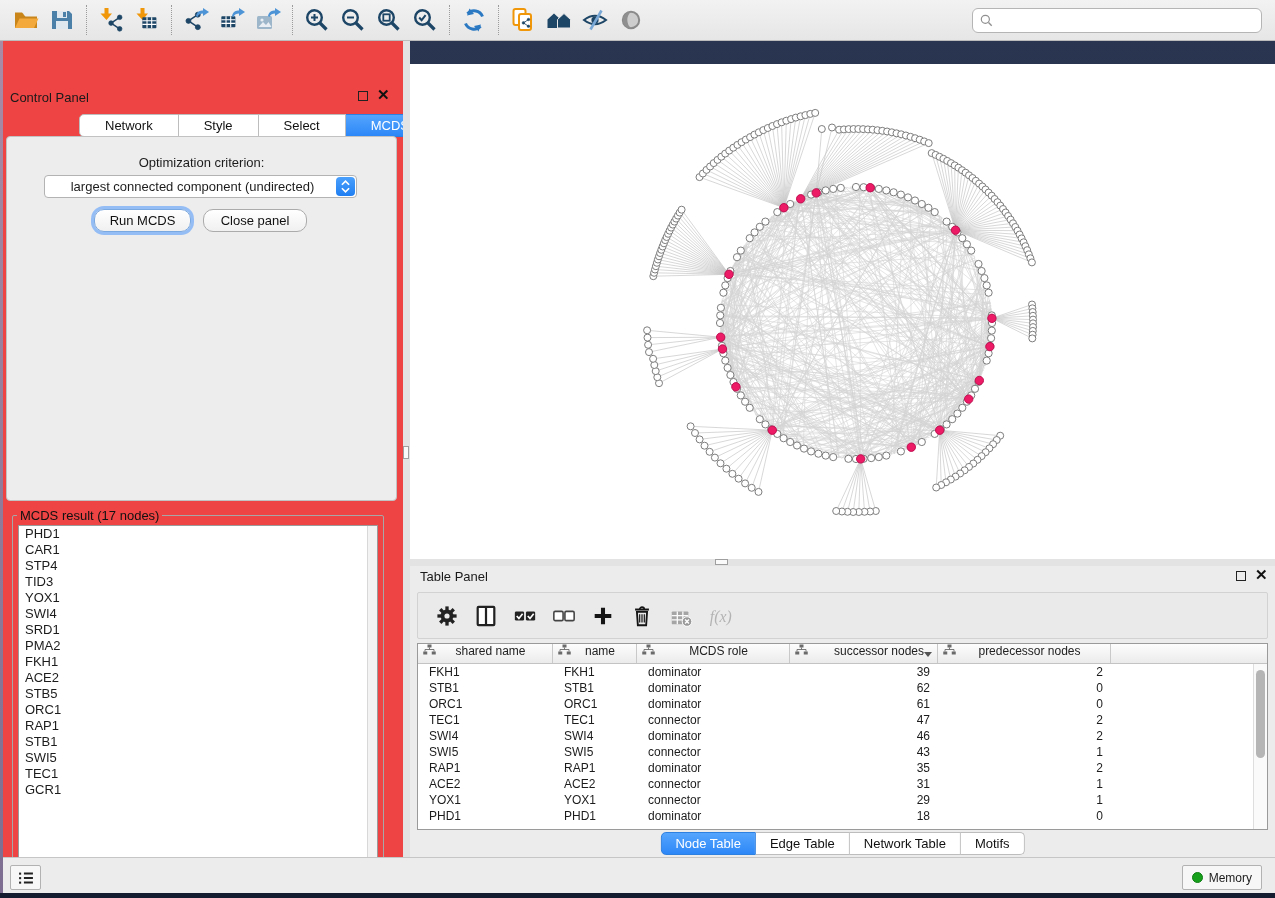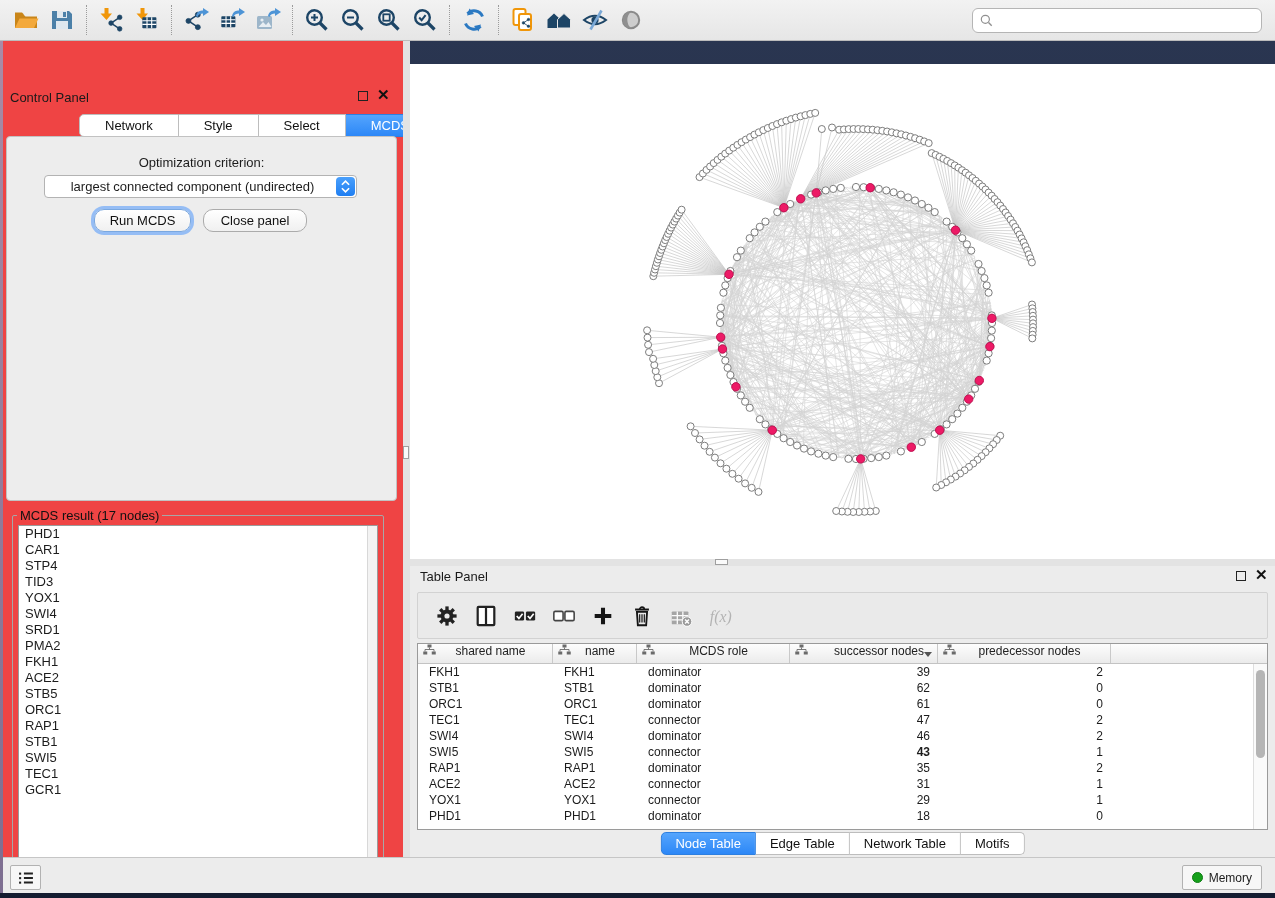--- a/index.html
+++ b/index.html
@@ -1476,21 +1476,21 @@
           <div class="td left" style="width: 135px;">SWI4</div>
           <div class="td left" style="width: 84px;">SWI4</div>
           <div class="td left" style="width: 153px;">dominator</div>
           <div class="td right" style="width: 148px;">46</div>
           <div class="td right" style="width: 173px;">2</div>
         </div>
         <div class="tr">
           <div class="td left" style="width: 135px;">SWI5</div>
           <div class="td left" style="width: 84px;">SWI5</div>
           <div class="td left" style="width: 153px;">connector</div>
-          <div class="td right" style="width: 148px; font-weight: bold;">43</div>
+          <div class="td right" style="width: 148px;">43</div>
           <div class="td right" style="width: 173px;">1</div>
         </div>
         <div class="tr">
           <div class="td left" style="width: 135px;">RAP1</div>
           <div class="td left" style="width: 84px;">RAP1</div>
           <div class="td left" style="width: 153px;">dominator</div>
           <div class="td right" style="width: 148px;">35</div>
           <div class="td right" style="width: 173px;">2</div>
         </div>
         <div class="tr">

